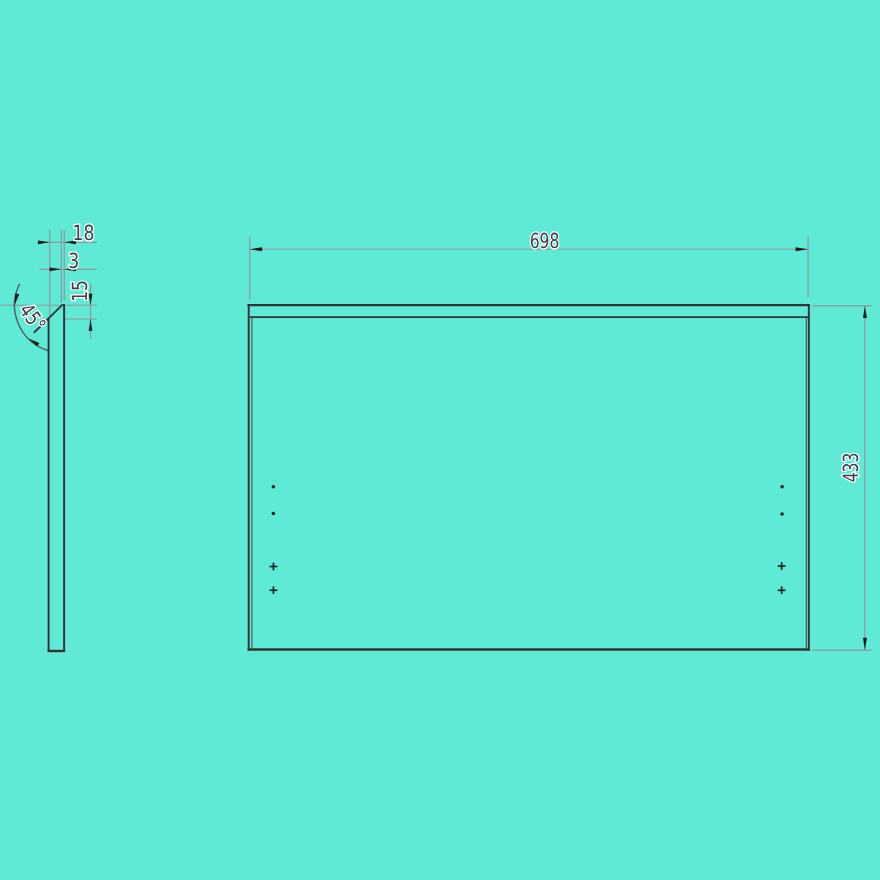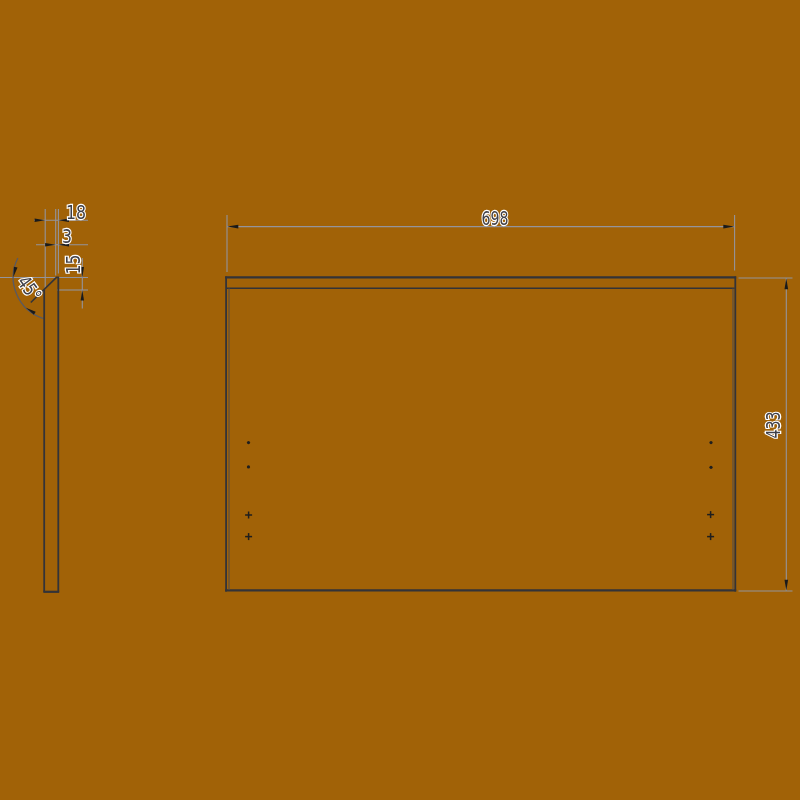--- a/index.html
+++ b/index.html
@@ -1,17 +1,17 @@
 <!DOCTYPE html>
 <html><head>
 <meta charset="utf-8">
 <style>
   html,body{margin:0;padding:0;background:#ffffff;}
   body{width:800px;height:800px;overflow:hidden;font-family:"DejaVu Sans",sans-serif;}
-  .canvas{position:relative;width:800px;height:800px;background:#a16207;}
+  .canvas{position:relative;width:800px;height:800px;background:#5eead4;}
   svg{display:block;}
   svg text{font-family:"DejaVu Sans",sans-serif;font-size:19px;fill:#404048;
            paint-order:stroke;stroke:#ffffff;stroke-width:2.5px;}
 </style>
 </head>
 <body>
 
 <div class="canvas">
 <svg width="800" height="800" viewBox="0 0 800 800">
 

